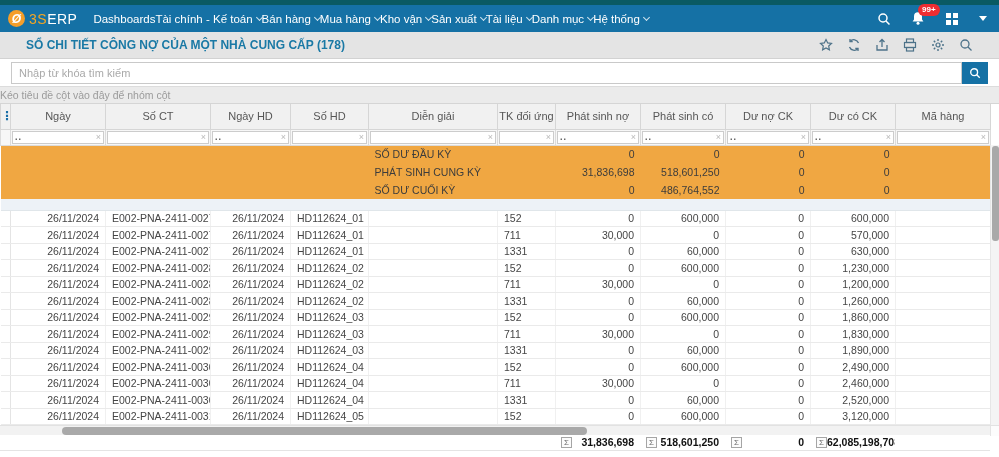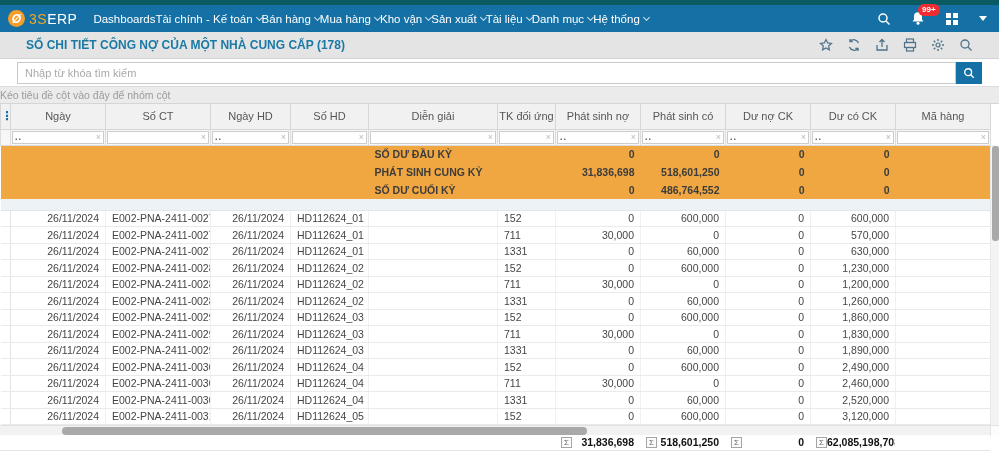--- a/index.html
+++ b/index.html
@@ -24,42 +24,42 @@
     font-weight:bold; border-radius:7px; padding:1px 4px; line-height:1.2; }
   .caret-down { width:0; height:0; border-left:4px solid transparent; border-right:4px solid transparent;
     border-top:5px solid #fff; cursor:pointer; }
   
   .titlebar { height:27px; background:#e4e4e4; display:flex; align-items:center; padding:0 26px;
     border-bottom:1px solid #d2d2d2; }
   .page-title { color:#1a79a5; font-size:12px; font-weight:bold; }
   .toolbar { margin-left:auto; display:flex; align-items:center; gap:14px; }
   .tool-ic { cursor:pointer; display:flex; align-items:center; }
   
-  .search-row { height:27px; display:flex; align-items:center; padding:2px 17px; gap:0; }
+  .search-row { height:27px; display:flex; align-items:center; padding:2px 11px; gap:0; }
   .search-input { flex:1; height:22px; border:1px solid #c9c9c9; font-size:11px; padding:0 7px; color:#444; outline:none; }
   .search-input::placeholder { color:#a9a9a9; }
   .search-btn { width:26px; height:22px; background:#1571a5; border:none; cursor:pointer;
     display:flex; align-items:center; justify-content:center; }
   
   .group-bar { height:18px; background:#ebebeb; border-top:1px solid #dcdcdc; border-bottom:1px solid #d5d5d5;
     display:flex; align-items:center; justify-content:flex-start; font-size:10.5px; color:#9b9b9b; }
   
   .grid-wrap { position:relative; }
   table { border-collapse:collapse; table-layout:fixed; width:990px; }
   th, td { overflow:hidden; white-space:nowrap; font-size:10.5px; }
   thead th { height:25px; background:#f1f1f1; color:#565656; font-weight:normal; font-size:11px;
     border:1px solid #d6d6d6; border-top:none; text-align:center; }
   th.handle-col { background:#f1f1f1; }
   .drag-dots { color:#1a6fa8; font-size:12px; font-weight:bold; line-height:.8; }
   tr.filter-row td { height:16px; background:#f7f7f7; border:1px solid #dcdcdc; padding:1px 1px; }
   .filter-box { display:flex; align-items:center; background:#fff; border:1px solid #ccc; height:13px; padding:0 2px; }
   .filter-op { font-size:9px; color:#555; font-weight:bold; letter-spacing:1px; margin-right:2px; cursor:pointer; }
   .filter-input { flex:1; border:none; outline:none; min-width:0; font-size:10px; height:11px; }
   .filter-clear { color:#b9b9b9; font-size:9px; cursor:pointer; padding-left:2px; }
-  tr.summary td { height:18px; background:#f0a742; color:#3c3c3c; font-weight:bold; padding:0 6px;
+  tr.summary td { height:18px; background:#f0a742; color:#3c3c3c; font-weight:normal; padding:0 6px;
     border:none; }
   tr.spacer td { height:11px; background:#edf2f7; border-bottom:1px solid #e0e6ea; }
   tr.data-row td { height:16.5px; background:#fff; color:#454545; padding:0 6px;
     border-right:1px solid #f0f0f0; border-bottom:1px solid #eaeaea; }
   tr.data-row td.handle-cell { border-right:1px solid #e4e4e4; }
   .al-r { text-align:right; } .al-l { text-align:left; }
   
   .hscroll { height:10px; background:#f2f2f2; position:relative; border-top:1px solid #e2e2e2; }
   .hthumb { position:absolute; top:1px; left:62px; width:525px; height:8px; background:#a9a9a9; border-radius:4px; cursor:pointer; }
   .hcorner { position:absolute; right:0; top:0; width:9px; height:10px; background:#fcfcfc; border-left:1px solid #e4e4e4; }

